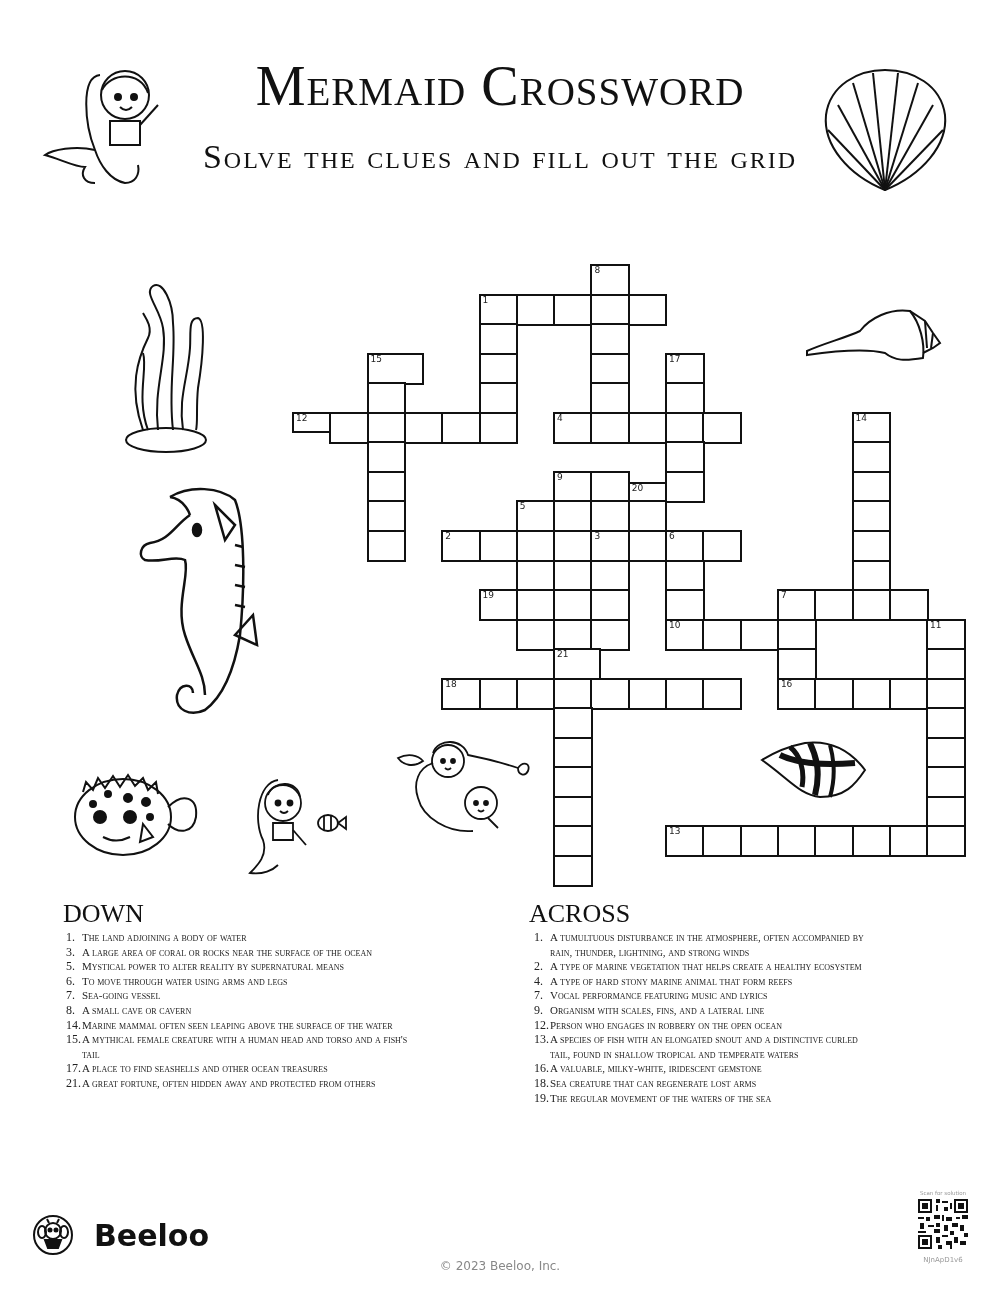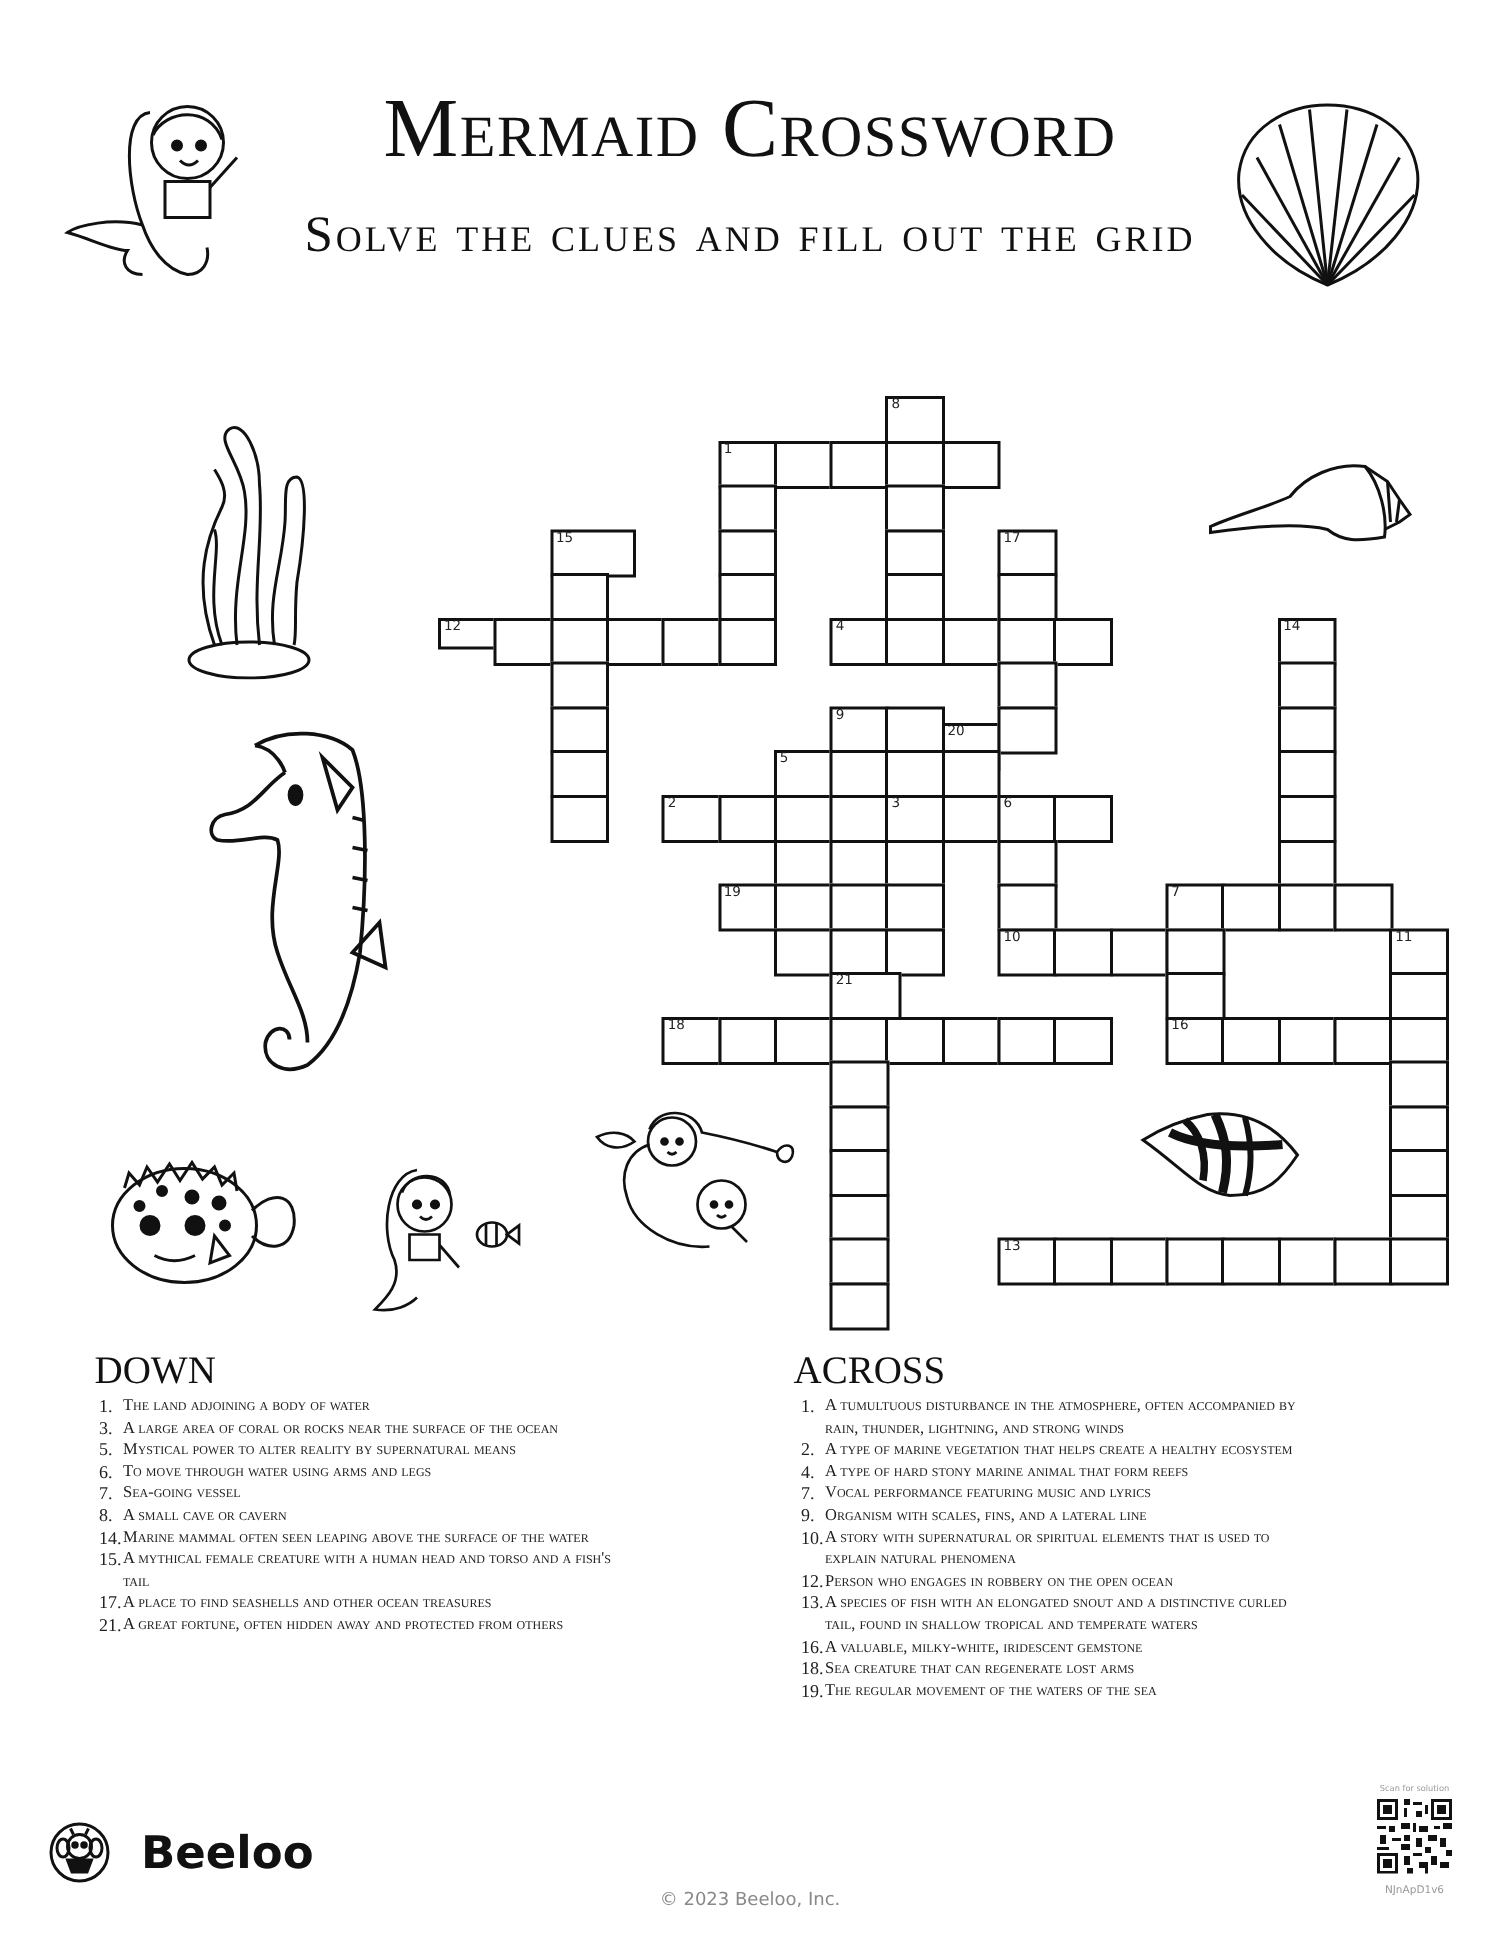--- a/index.html
+++ b/index.html
@@ -375,24 +375,20 @@
       <span class="n">4.</span>
       <span class="t">A type of hard stony marine animal that form reefs</span>
     </li>
     <li>
       <span class="n">7.</span>
       <span class="t">Vocal performance featuring music and lyrics</span>
     </li>
     <li>
       <span class="n">9.</span>
       <span class="t">Organism with scales, fins, and a lateral line</span>
-    </li>
-    <li>
-      <span class="n">10.</span>
-      <span class="t">A story with supernatural or spiritual elements that is used to explain natural phenomena</span>
     </li>
     <li>
       <span class="n">12.</span>
       <span class="t">Person who engages in robbery on the open ocean</span>
     </li>
     <li>
       <span class="n">13.</span>
       <span class="t">A species of fish with an elongated snout and a distinctive curled tail, found in shallow tropical and temperate waters</span>
     </li>
     <li>

